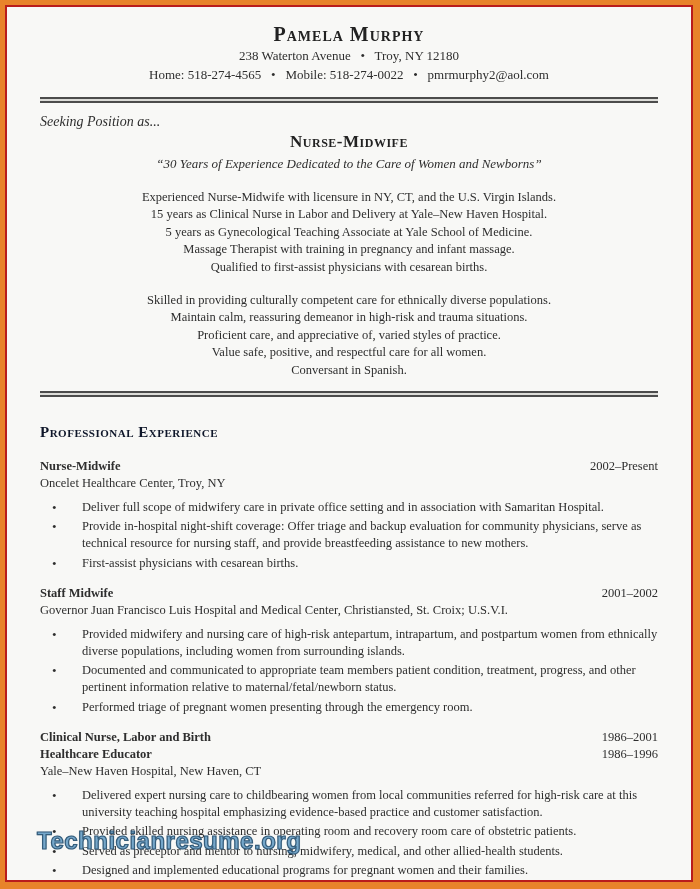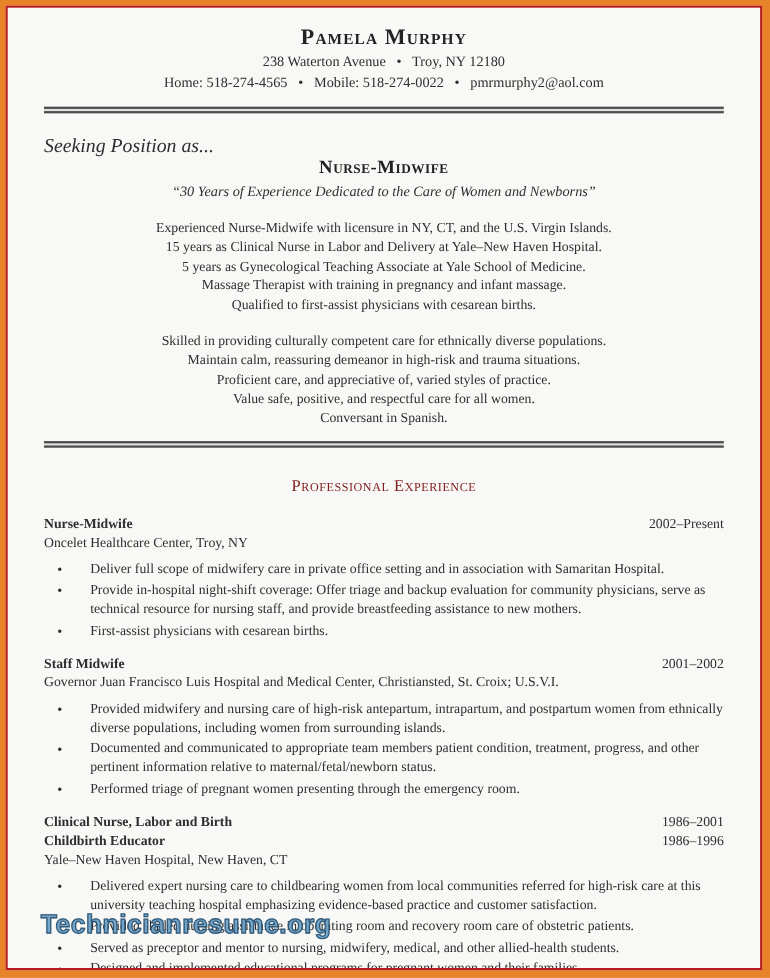--- a/index.html
+++ b/index.html
@@ -36,35 +36,35 @@
   .center-line { text-align: center; line-height: 19px; font-size: 13px; }
   
   .rule {
     height: 2px; background: #ddddd9;
     border-top: 2px solid #4c4c4c;
     border-bottom: 2px solid #4c4c4c;
   }
   .rule-top { margin-top: 13px; }
   .rule-mid { margin-top: 12px; }
   
-  .seeking { font-style: italic; margin-top: 20px; line-height: 18px; font-size: 18px; }
+  .seeking { font-style: italic; margin-top: 10px; line-height: 18px; font-size: 14px; }
   .obj-title {
     margin: 1px 0 0 0; text-align: center;
     font-variant: small-caps; font-size: 17px; font-weight: bold;
     letter-spacing: 0.5px; line-height: 20px; color: #222;
   }
   .tagline { text-align: center; font-style: italic; margin-top: 3px; line-height: 18px; font-size: 13px; }
   
   .summary { margin-top: 16px; text-align: center; }
   .summary .sum-line { line-height: 17.4px; }
   
   .section-heading {
-    margin: 26px 0 0 0; text-align: center;
-    font-variant: small-caps; font-size: 15px; font-weight: normal;
-    letter-spacing: 0.5px; line-height: 18px; color: #7f1d1d;
+    margin: 26px 0 0 0; text-align: left;
+    font-variant: small-caps; font-size: 15px; font-weight: bold;
+    letter-spacing: 0.5px; line-height: 18px; color: #0f172a;
   }
   .jobs { margin-top: 17px; }
   .job { margin-bottom: 13px; }
   .pos-row { display: flex; justify-content: space-between; line-height: 17px; }
   .pos-title { font-weight: bold; }
   .pos-dates { font-weight: normal; }
   .employer { line-height: 17px; }
   ul.bullets { margin: 7px 0 0 0; padding: 0; list-style: none; }
   ul.bullets li {
     position: relative;
@@ -151,21 +151,21 @@
             <li>Documented and communicated to appropriate team members patient condition, treatment, progress, and other pertinent information relative to maternal/fetal/newborn status.</li>
             <li>Performed triage of pregnant women presenting through the emergency room.</li>
           </ul>
         </div>
         <div class="job">
           <div class="pos-row">
             <span class="pos-title">Clinical Nurse, Labor and Birth</span>
             <span class="pos-dates">1986–2001</span>
           </div>
           <div class="pos-row">
-            <span class="pos-title">Childbirth Educator</span>
+            <span class="pos-title">Healthcare Educator</span>
             <span class="pos-dates">1986–1996</span>
           </div>
           <div class="employer">Yale–New Haven Hospital, New Haven, CT</div>
           <ul class="bullets">
             <li>Delivered expert nursing care to childbearing women from local communities referred for high-risk care at this university teaching hospital emphasizing evidence-based practice and customer satisfaction.</li>
             <li>Provided skilled nursing assistance in operating room and recovery room care of obstetric patients.</li>
             <li>Served as preceptor and mentor to nursing, midwifery, medical, and other allied-health students.</li>
             <li>Designed and implemented educational programs for pregnant women and their families.</li>
             <li>Guest lecturer for other educators on the benefits of massage for pregnancy, labor, and birth.</li>
           </ul>

